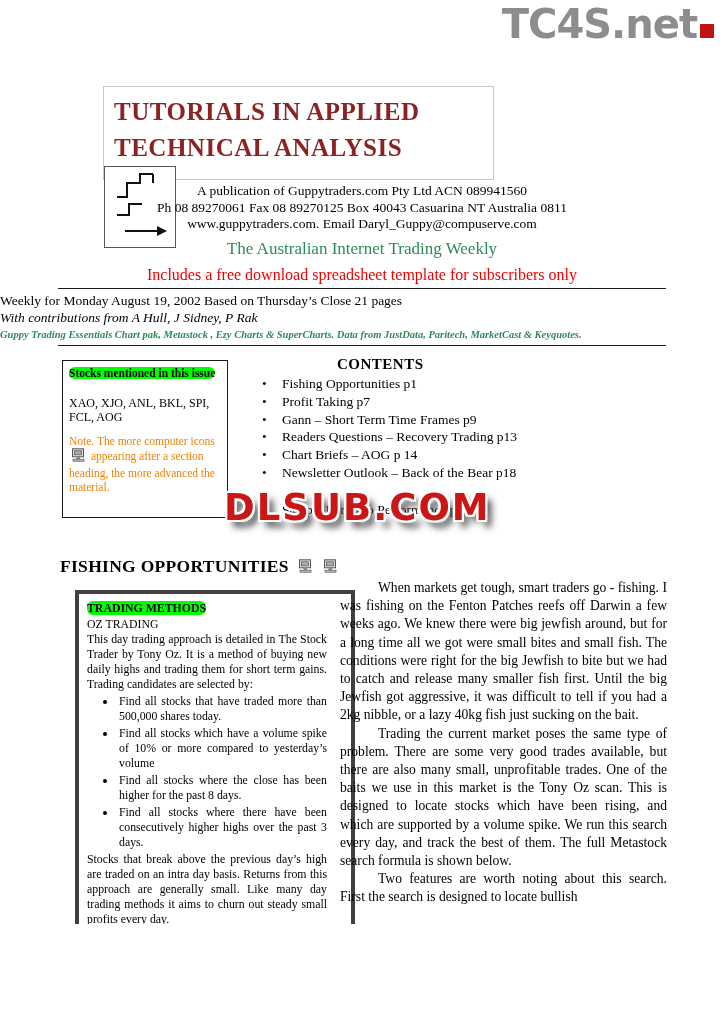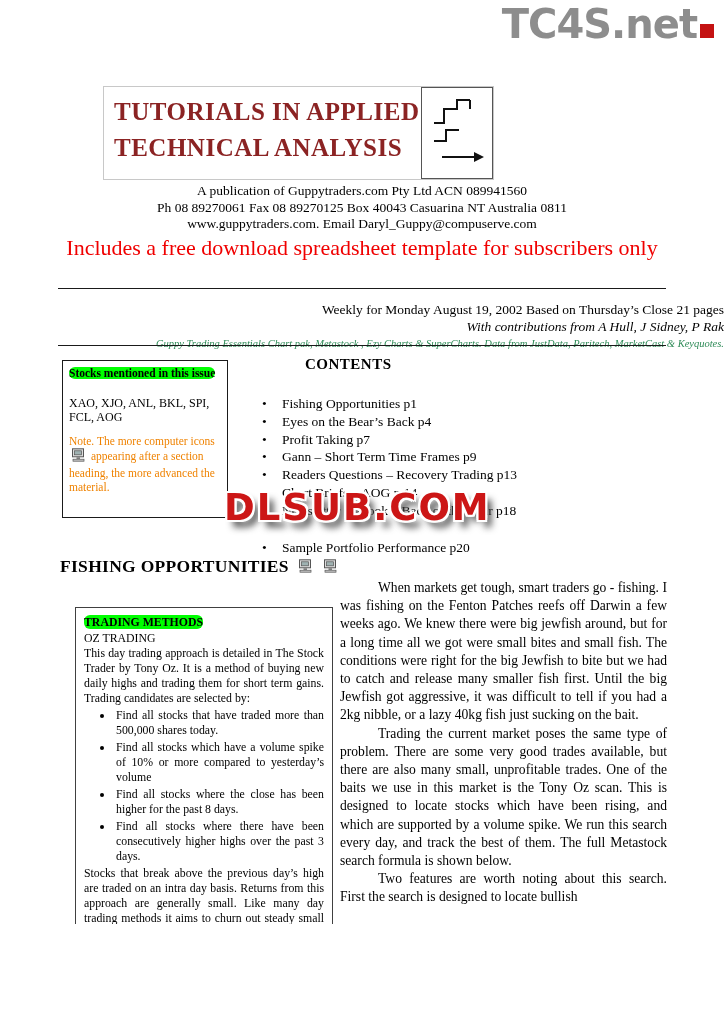--- a/index.html
+++ b/index.html
@@ -13,59 +13,59 @@
     position: absolute; top: 0; right: 10px;
     font-family: "DejaVu Sans", sans-serif; font-weight: bold;
     font-size: 40px; line-height: 48px; color: #8d8d8d; letter-spacing: -1px;
     white-space: nowrap;
   }
   .tc4s-block { display: inline-block; width: 14px; height: 14px; background: #c41212; margin-left: 3px; }
 
   
   .masthead {
     position: absolute; left: 103px; top: 86px; width: 389px; height: 92px;
-    border: 1px solid #c8c8c8; display: flex; background: #fff;
+    border: 1px solid #c8c8c8; display: flex; background: #fff; flex-direction: column;
   }
   .masthead-title {
     flex: 1; padding: 7px 0 0 10px; color: #8b2323; font-weight: bold;
     font-size: 25px; line-height: 36px; letter-spacing: 0.5px;
   }
   .masthead-logo {
     width: 70px; border: 1px solid #555; display: flex;
     align-items: center; justify-content: center; background: #fff;
   }
 
   .pub-lines { position: absolute; top: 183px; left: 0; width: 724px; text-align: center; }
   .pub { font-size: 13.5px; line-height: 16.5px; }
   .tagline-green { font-size: 17px; line-height: 22px; color: #2e8b57; margin-top: 5px; }
-  .tagline-red { font-size: 22px; line-height: 24px; color: #f00000; margin-top: 3px; }
+  .tagline-red { font-size: 16px; line-height: 24px; color: #f00000; margin-top: 3px; }
 
   .rule { position: absolute; left: 58px; width: 608px; border: none; border-top: 1.5px solid #1a1a1a; margin: 0; }
   .rule1 { top: 288px; }
   .rule2 { top: 345px; }
 
-  .issue-lines { position: absolute; top: 301px; left: 0; width: 724px; text-align: right; }
+  .issue-lines { position: absolute; top: 292px; left: 0; width: 724px; text-align: left; }
   .weekly { font-size: 13.5px; line-height: 17px; }
   .contrib { font-size: 13.5px; line-height: 17px; font-style: italic; }
-  .credits { font-size: 10.5px; line-height: 13px; font-style: italic; color: #2e8b57; margin-top: 2px; }
+  .credits { font-size: 10.5px; line-height: 13px; font-style: italic; color: #2e8b57; margin-top: 2px; font-weight: bold; }
 
   
   .stocks-box {
     position: absolute; left: 62px; top: 360px; width: 152px; height: 146px;
     border: 1px solid #1a1a1a; padding: 5px 6px; font-size: 11.5px; line-height: 14.5px;
   }
   .hl { background: #00ff00; font-weight: bold; border-radius: 6px; }
   .stocks-list { margin-top: 15px; font-size: 12px; }
   .stocks-note { margin-top: 9px; color: #ef8200; }
   .inline-icon { display: inline-block; vertical-align: -2px; margin: 0 2px; }
 
   
   .contents { position: absolute; left: 240px; top: 356px; width: 430px; }
-  .contents-heading { font-weight: bold; font-size: 15px; letter-spacing: 0.5px; margin-left: 65px; }
-  .contents ul { list-style: none; margin: 22px 0 0 0; padding: 0; }
+  .contents-heading { font-weight: bold; font-size: 15px; letter-spacing: 0.5px; margin-left: 97px; }
+  .contents ul { list-style: none; margin: 2px 0 0 0; padding: 0; }
   .contents li { font-size: 13.5px; line-height: 17.8px; padding-left: 42px; position: relative; }
   .contents li::before { content: "\2022"; position: absolute; left: 22px; }
   .contents li.gap-above { margin-top: 19px; }
 
   
   .dlsub {
     position: absolute; left: 224px; top: 486px;
     font-family: "DejaVu Sans", sans-serif; font-weight: bold; font-size: 37px;
     color: #cc1616; letter-spacing: 2px; white-space: nowrap;
     text-shadow:
@@ -76,22 +76,22 @@
 
   
   .article-heading {
     position: absolute; left: 60px; top: 556px;
     font-size: 17.5px; font-weight: bold; letter-spacing: 0.3px;
   }
   .article-heading .inline-icon { vertical-align: -1px; margin-left: 4px; }
 
   .sidebar-box {
     position: absolute; left: 75px; top: 590px; width: 240px;
-    border: 1px solid #404040; padding: 7px 8px 10px 8px;
-    font-size: 11.8px; line-height: 15px; text-align: justify; margin-top: 17px;
+    border: 4px solid #404040; padding: 7px 24px 10px 8px;
+    font-size: 11.8px; line-height: 15px; text-align: justify;
   }
   .sidebar-box .oz { margin-top: 1px; }
   .sidebar-box p { margin: 0; }
   .sidebar-box ul { margin: 2px 0 2px 0; padding: 0 0 0 30px; }
   .sidebar-box li { margin-bottom: 2px; padding-left: 2px; }
 
   .body-col {
     position: absolute; left: 340px; top: 579px; width: 327px;
     font-size: 13.6px; line-height: 18.2px; text-align: justify;
   }
@@ -137,20 +137,21 @@
           <polygon points="46,59 56,64 46,69" fill="#111"></polygon>
         </svg>
       </span>
     </div>
   </div>
 
   <div class="pub-lines">
     <div class="pub">A publication of Guppytraders.com Pty Ltd ACN 089941560</div>
     <div class="pub">Ph 08 89270061  Fax 08 89270125  Box 40043 Casuarina NT Australia  0811</div>
     <div class="pub">www.guppytraders.com.  Email  Daryl_Guppy@compuserve.com</div>
+    <div class="tagline-green">The Australian Internet Trading Weekly</div>
     <div class="tagline-red">Includes a free download spreadsheet template for subscribers only</div>
   </div>
 
   <hr class="rule rule1">
 
   <div class="issue-lines">
     <div class="weekly">Weekly for Monday August 19, 2002 Based on Thursday’s Close 21 pages</div>
     <div class="contrib">With contributions from A Hull, J Sidney,  P Rak</div>
     <div class="credits">Guppy Trading Essentials Chart pak, Metastock , Ezy Charts &amp; SuperCharts. Data from JustData, Paritech, MarketCast &amp; Keyquotes.</div>
   </div>
@@ -171,21 +172,20 @@
         </svg>
       </span>
       <span>appearing after a section heading, the more advanced the material.</span>
     </div>
   </div>
 
   <div class="contents">
     <div class="contents-heading">CONTENTS</div>
     <ul>
       <li>Fishing Opportunities p1</li>
-      <li>Eyes on the Bear’s Back  p4</li>
       <li>Profit Taking p7</li>
       <li>Gann – Short Term Time Frames p9</li>
       <li>Readers Questions – Recovery Trading p13</li>
       <li>Chart Briefs – AOG p 14</li>
       <li>Newsletter Outlook – Back of the Bear p18</li>
       <li class="gap-above">Sample Portfolio Performance p20</li>
     </ul>
   </div>
 
   <div class="dlsub">DLSUB.COM</div>

